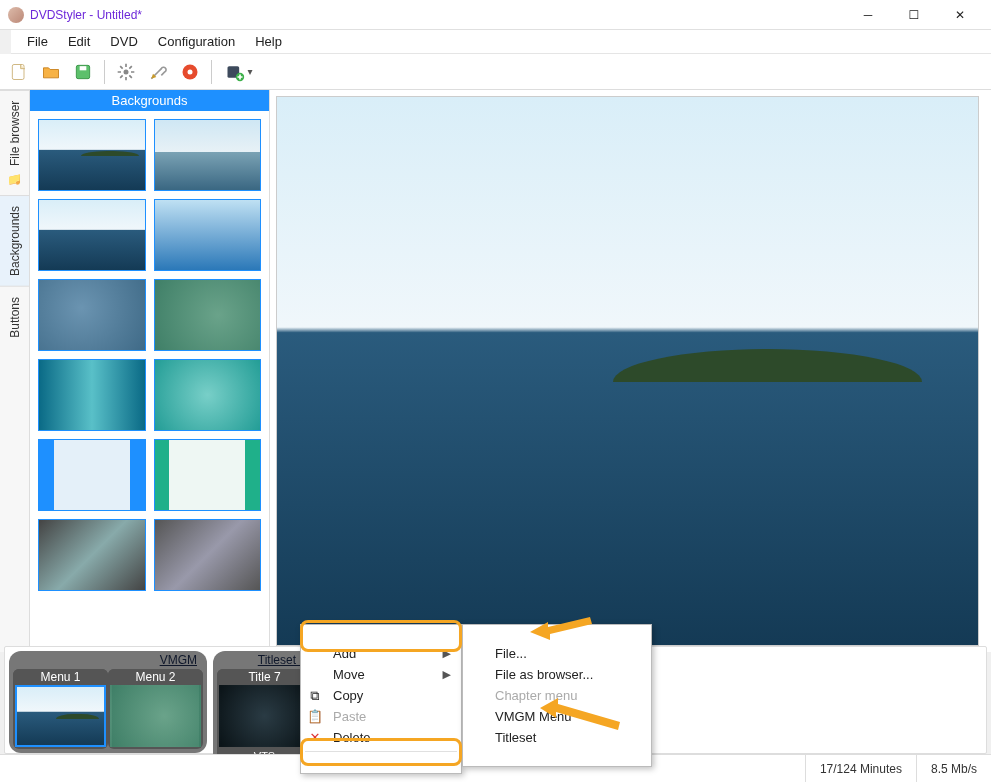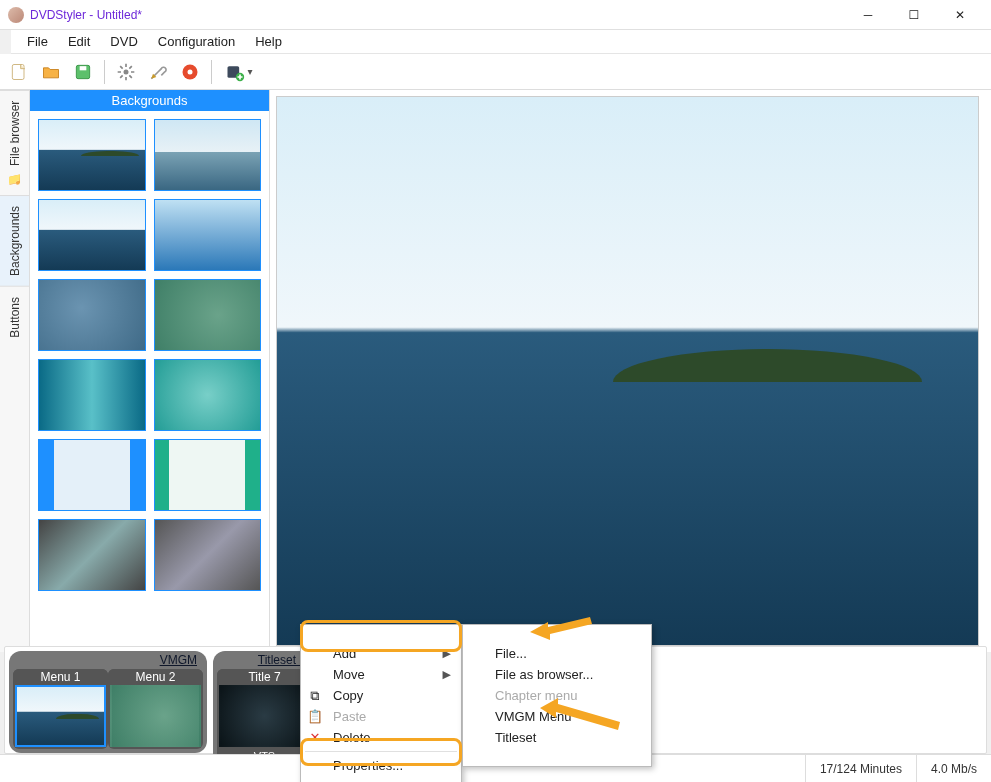--- a/index.html
+++ b/index.html
@@ -222,21 +222,21 @@
         <div class="tsthumb-img nosel" style="background:radial-gradient(circle,#2a3b44,#0b1418)"></div>
         <div class="tsthumb-caption">VTS</div>
       </div>
     </div>
   </div>
 </div>
 
 <div class="statusbar">
   <div class="spacer"></div>
   <div class="cell">17/124 Minutes</div>
-  <div class="cell">4.0 Mb/s</div>
+  <div class="cell">8.5 Mb/s</div>
 </div>
 
 <div class="ctxmenu" style="left:300px; top:624px; width:162px;">
   <div class="ctxitem">
       <span>Add</span>
       <span class="arrow">▶</span>
     </div>
   <div class="ctxitem">
       <span>Move</span>
       <span class="arrow">▶</span>
@@ -247,23 +247,20 @@
     </div>
   <div class="ctxitem disabled">
       <span class="ctxicon">📋</span>
       <span>Paste</span>
     </div>
   <div class="ctxitem">
       <span class="ctxicon" style="color:#d33">✕</span>
       <span>Delete</span>
     </div>
   <div class="ctxsep"></div>
-  <div class="ctxitem">
-      <span>Properties...</span>
-    </div>
 </div>
 
 <div class="ctxmenu" style="left:462px; top:624px; width:190px;">
   <div class="ctxitem">
       <span>File...</span>
     </div>
   <div class="ctxitem">
       <span>File as browser...</span>
     </div>
   <div class="ctxitem disabled">

